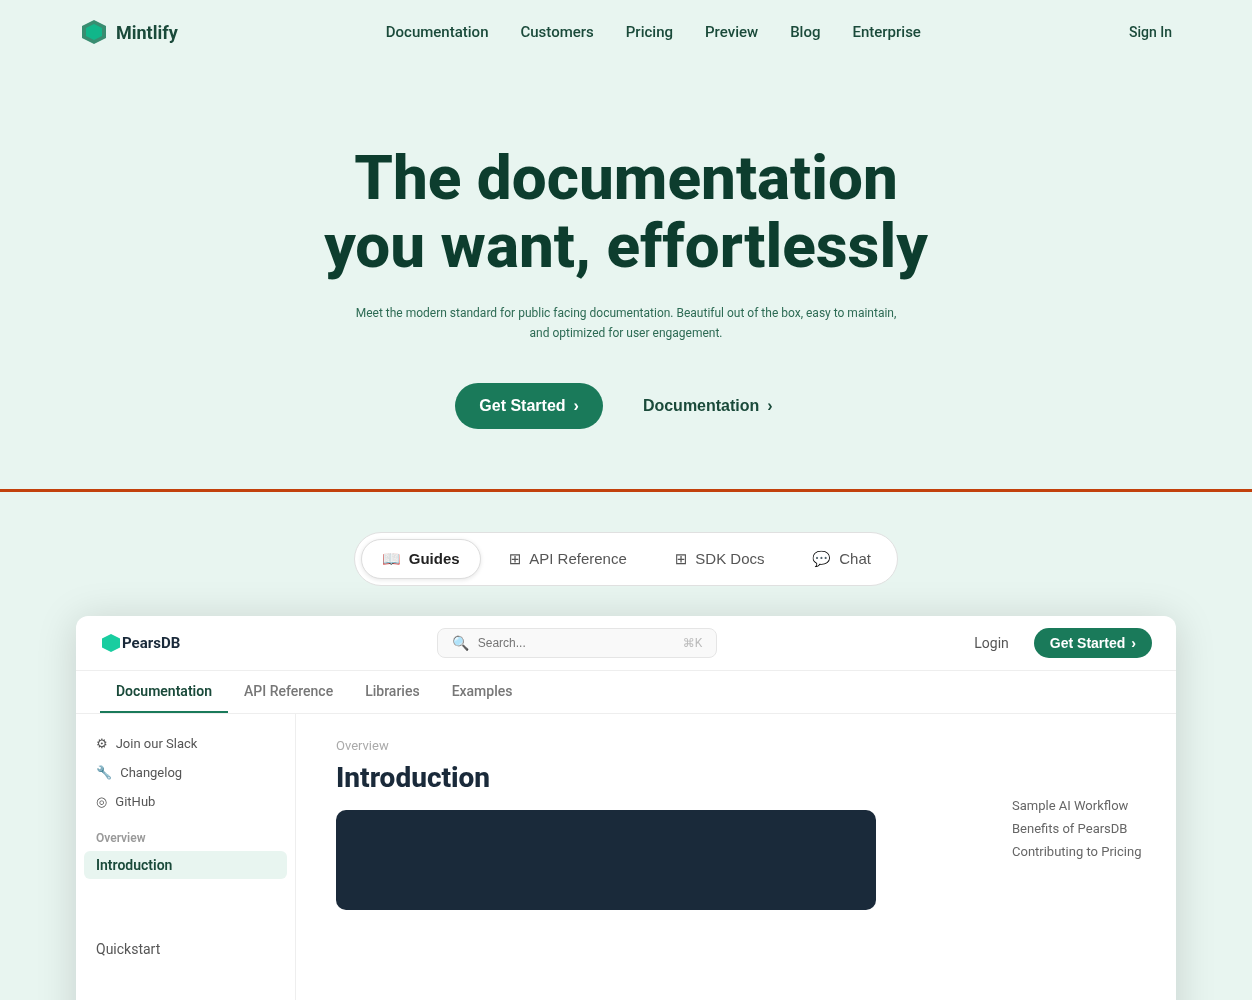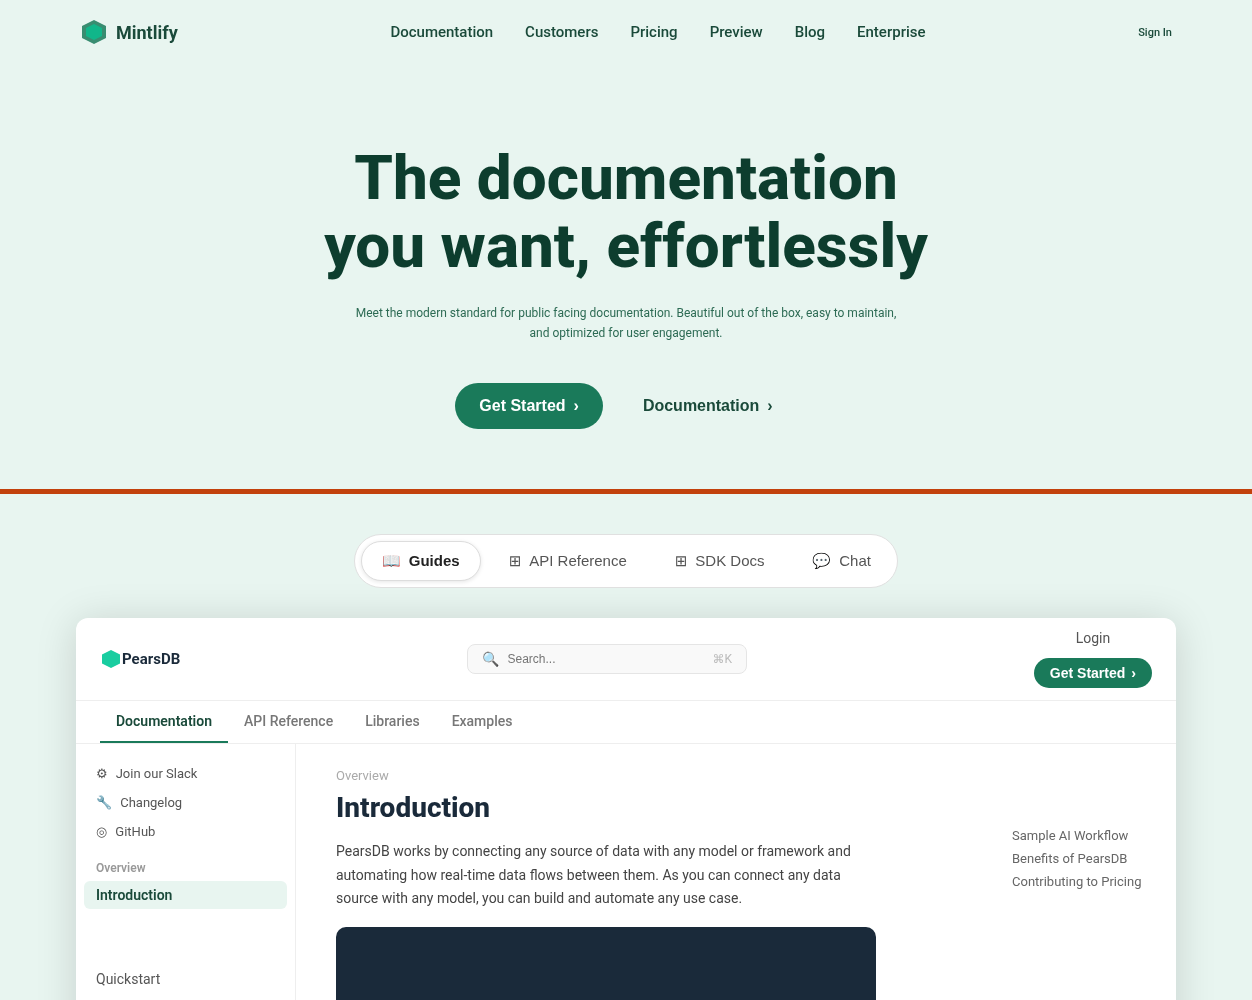--- a/index.html
+++ b/index.html
@@ -8,26 +8,26 @@
     
     nav {
       display: flex; align-items: center; justify-content: space-between;
       padding: 0 80px; height: 64px; background: #e8f5f0;
     }
     .nav-logo { display: flex; align-items: center; gap: 8px; text-decoration: none; }
     .nav-logo-icon { width: 28px; height: 28px; }
     .nav-logo-text { font-size: 18px; font-weight: 700; color: #1a4a3a; }
     .nav-links { display: flex; gap: 32px; }
     .nav-link { text-decoration: none; color: #1a4a3a; font-size: 15px; font-weight: 500; }
-    .nav-signin { text-decoration: none; color: #1a4a3a; font-size: 11px; font-weight: 500; }
+    .nav-signin { text-decoration: none; color: #1a4a3a; font-size: 14px; font-weight: 500; }
 
     
     .hero {
       background: #e8f5f0; text-align: center; padding: 80px 20px 60px;
-      border-bottom: 5px solid #c2410c;
+      border-bottom: 3px solid #c2410c;
     }
     .hero h1 {
       font-size: 62px; font-weight: 800; color: #0d3d2e; line-height: 1.1;
       max-width: 800px; margin: 0 auto 24px;
     }
     .hero p {
       font-size: 12px; color: #2d6b54; max-width: 560px; margin: 0 auto 40px; line-height: 1.6;
     }
     .hero-buttons { display: flex; gap: 16px; justify-content: center; align-items: center; }
     .btn-primary {
@@ -66,21 +66,21 @@
     .demo-logo { display: flex; align-items: center; }
     .demo-logo-icon { width: 22px; height: 22px; }
     .demo-logo-text { font-size: 15px; font-weight: 700; color: #1a2a3a; }
     .demo-search {
       display: flex; align-items: center; gap: 8px; background: #f9f9f9;
       border: 1px solid #e5e5e5; border-radius: 8px; padding: 6px 14px;
       width: 280px;
     }
     .demo-search input { border: none; background: transparent; font-size: 12px; color: #999; outline: none; flex: 1; }
     .demo-search-shortcut { font-size: 12px; color: #bbb; }
-    .demo-nav-right { display: flex; align-items: center; gap: 12px; flex-direction: column; }
+    .demo-nav-right { display: flex; align-items: center; gap: 25px; }
     .demo-login { font-size: 14px; color: #555; cursor: pointer; }
     .demo-get-started {
       background: #1a7a5a; color: white; padding: 7px 16px; border-radius: 20px;
       border: none; font-size: 14px; font-weight: 600; cursor: pointer;
       display: flex; align-items: center; gap: 6px;
     }
 
     
     .demo-tabs { display: flex; gap: 0; padding: 0 24px; border-bottom: 1px solid #eee; }
     .demo-tab {
@@ -245,21 +245,20 @@
           <span style="font-size:11px; color:#aaa;">›</span>
         </div>
 
         <div class="sidebar-section-title2">Use Cases</div>
 
       </div>
 
       <div class="demo-main">
         <div class="breadcrumb">Overview</div>
         <h2 class="main-title">Introduction</h2>
-        <p class="main-text">PearsDB works by connecting any source of data with any model or framework and automating how real-time data flows between them. As you can connect any data source with any model, you can build and automate any use case.</p>
 
         <div class="demo-image-placeholder">
           
           
           
         </div>
       </div>
 
       <div class="demo-toc">
         <div class="toc-item">Sample AI Workflow</div>

